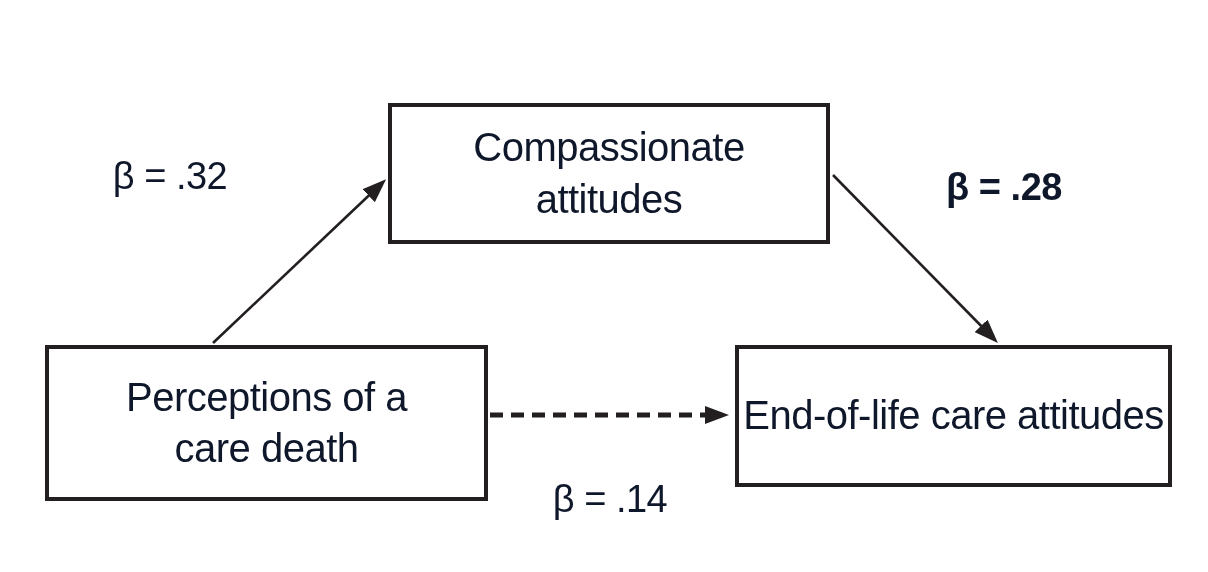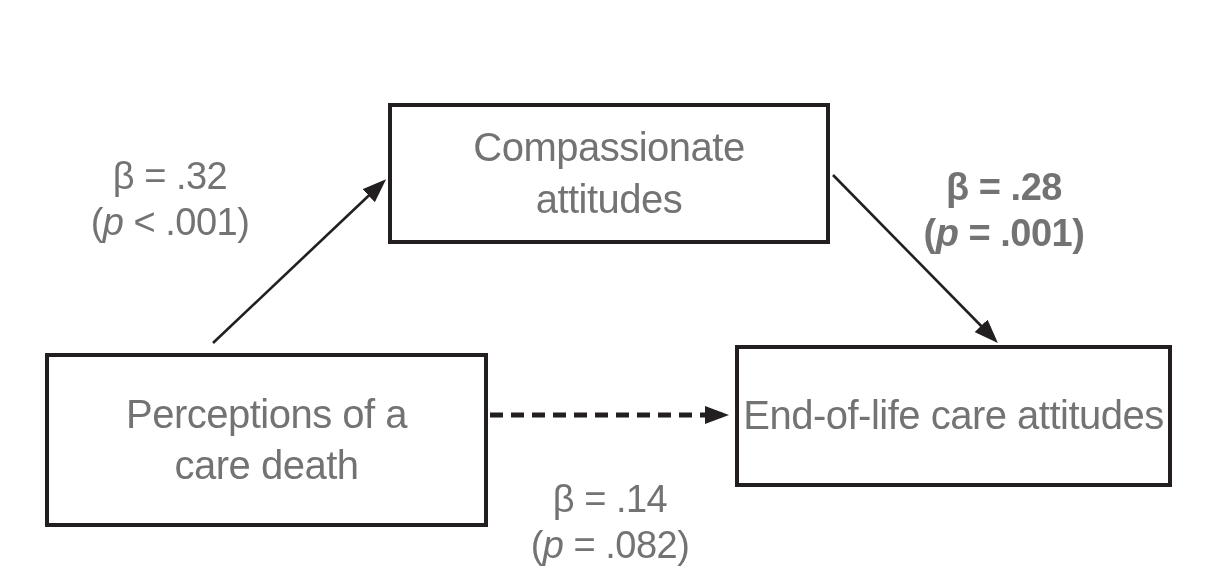--- a/index.html
+++ b/index.html
@@ -6,21 +6,21 @@
     margin: 0;
     padding: 0;
     background: #ffffff;
   }
   .canvas {
     position: relative;
     width: 1208px;
     height: 572px;
     background: #ffffff;
     font-family: "Liberation Sans", sans-serif;
-    color: #737373;
+    color: #0f172a;
     overflow: hidden;
   }
   .arrow-layer {
     position: absolute;
     left: 0;
     top: 0;
     width: 1208px;
     height: 572px;
   }
   .node-box {
@@ -31,21 +31,21 @@
     display: flex;
     flex-direction: column;
     align-items: center;
     justify-content: center;
     text-align: center;
     font-size: 40px;
     line-height: 1.28;
     letter-spacing: -0.5px;
   }
   .node-box.mediator { left: 388px; top: 103px; width: 442px; height: 141px; }
-  .node-box.predictor { left: 45px; top: 345px; width: 443px; height: 174px; margin-top: 8px; }
+  .node-box.predictor { left: 45px; top: 345px; width: 443px; height: 156px; }
   .node-box.outcome { left: 735px; top: 345px; width: 437px; height: 142px; }
   .path-label {
     position: absolute;
     width: 260px;
     text-align: center;
     font-size: 38px;
     line-height: 46px;
     letter-spacing: -0.5px;
   }
   .path-label.label-a { left: 40px;  top: 153px; }
@@ -80,26 +80,23 @@
     <span>Perceptions of a</span>
     <span>care death</span>
   </div>
 
   <div class="node-box outcome">
     <span>End-of-life care attitudes</span>
   </div>
 
   <div class="path-label label-a">
     <div>β = .32</div>
-    <div><span>(</span><span class="ital">p</span><span> &lt; .001)</span></div>
   </div>
 
   <div class="path-label label-b">
     <div>β = .28</div>
-    <div><span>(</span><span class="ital">p</span><span> = .001)</span></div>
   </div>
 
   <div class="path-label label-c">
     <div>β = .14</div>
-    <div><span>(</span><span class="ital">p</span><span> = .082)</span></div>
   </div>
 
 </div>
 
 </body></html>

